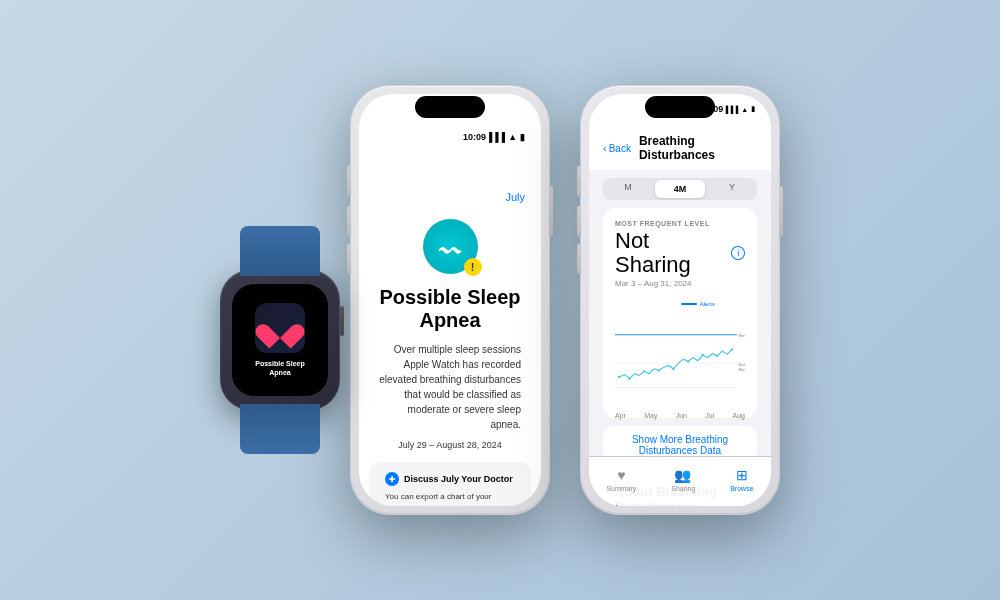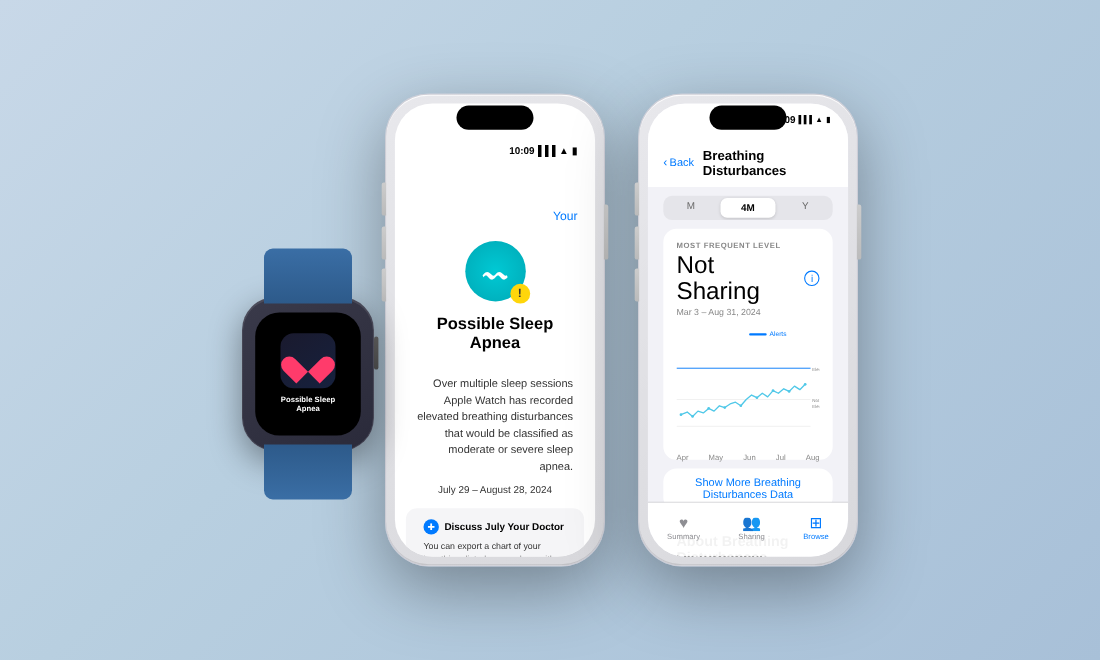--- a/index.html
+++ b/index.html
@@ -248,25 +248,25 @@
       display: flex;
       align-items: center;
       justify-content: center;
       font-size: 11px;
       font-weight: 700;
       color: #333;
     }
 
     .phone1-title {
       text-align: center;
-      font-size: 15px;
+      font-size: 20px;
       font-weight: 700;
       color: #000;
       padding: 0 20px;
-      margin-bottom: 22px;
+      margin-bottom: 10px;
     }
 
     .phone1-description {
       text-align: right;
       font-size: 10px;
       color: #333;
       padding: 0 20px;
       line-height: 1.5;
       margin-bottom: 8px;
     }
@@ -596,21 +596,21 @@
         <div class="status-bar">
           <span>10:09</span>
           <div class="status-icons">
             <span>▐▐▐</span>
             <span>▲</span>
             <span>▮</span>
           </div>
         </div>
 
         <div class="done-header">
-          <span class="done-btn">Your</span>
+          <span class="done-btn">July</span>
         </div>
 
         <div class="alert-icon-container">
           <div class="alert-icon">
             <div class="alert-circle">
               <span class="waves-icon">〰</span>
             </div>
             <div class="warning-badge">!</div>
           </div>
         </div>

